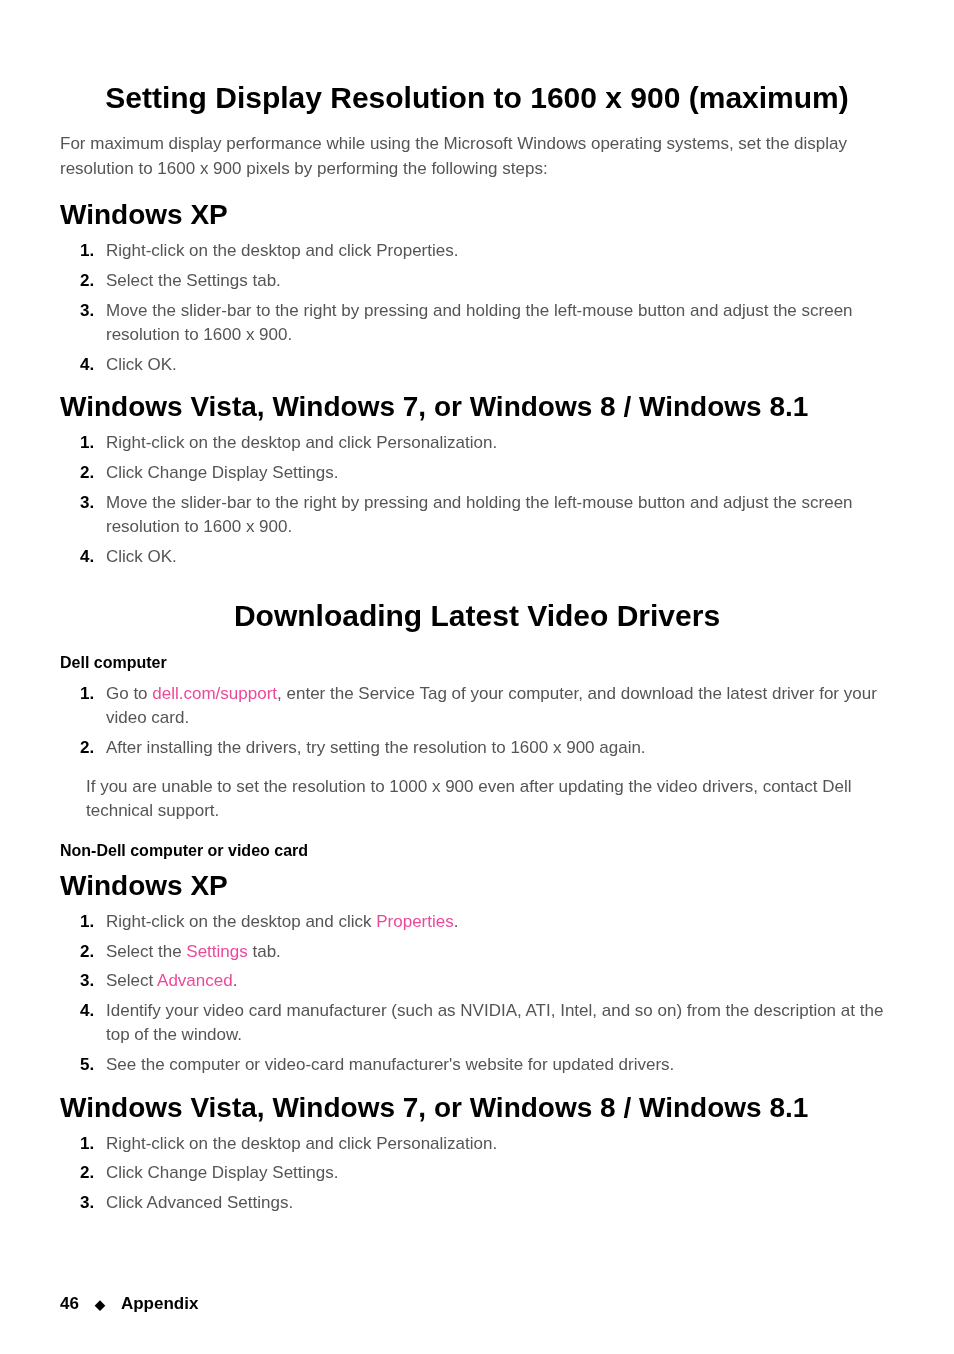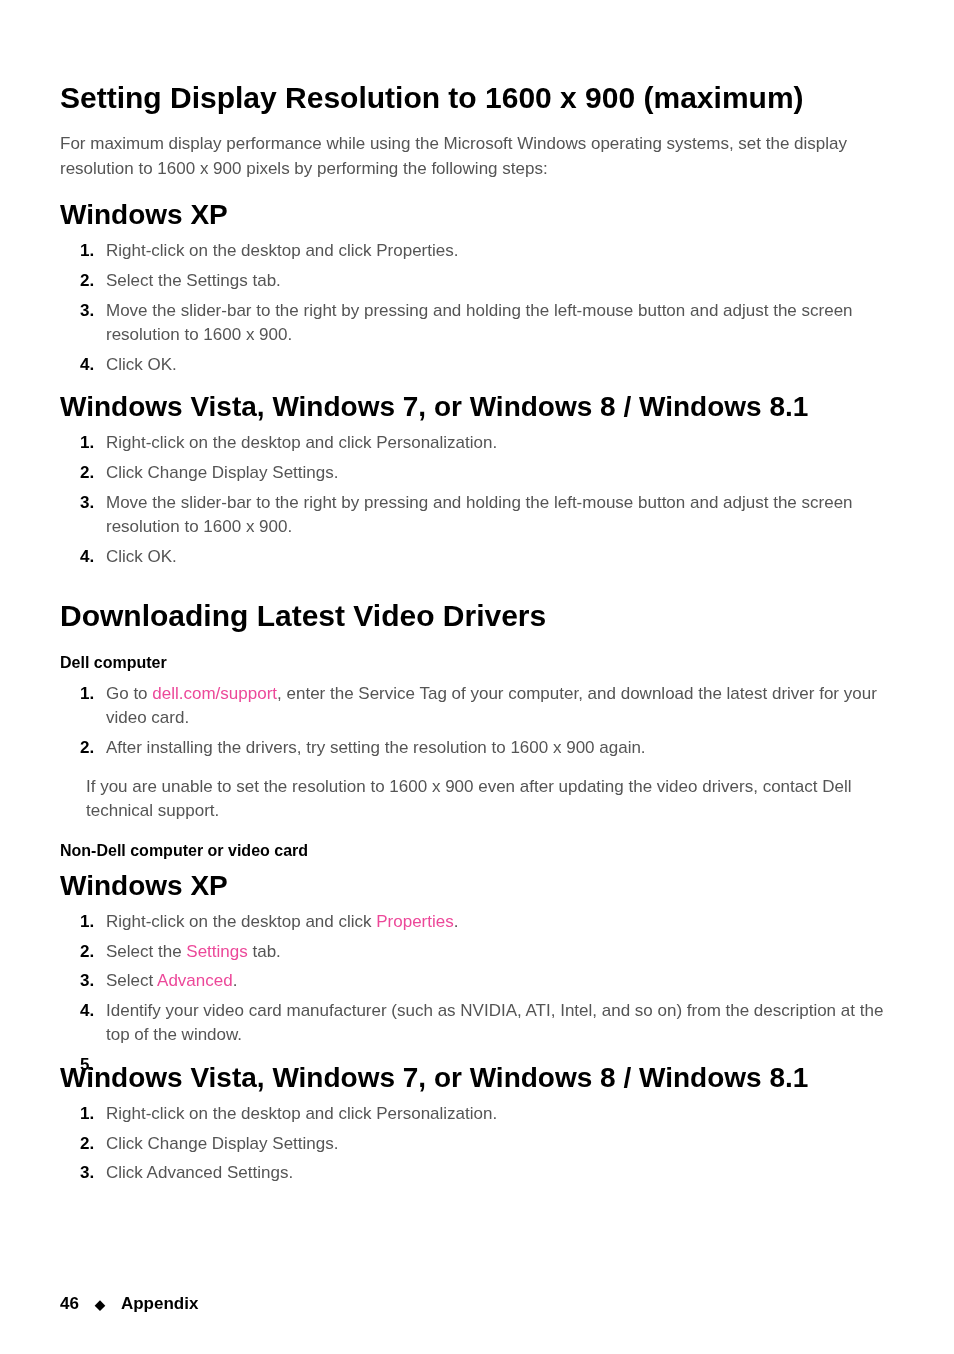--- a/index.html
+++ b/index.html
@@ -15,20 +15,21 @@
       padding: 80px 60px 40px 60px;
       position: relative;
       color: #333333;
     }
     h1 {
       font-size: 30px;
       font-weight: bold;
       color: #000000;
       margin-bottom: 16px;
       line-height: 1.2;
+      text-align: center;
     }
     .intro-para {
       font-size: 17px;
       color: #555555;
       line-height: 1.45;
       margin-bottom: 18px;
     }
     h2 {
       font-size: 28px;
       font-weight: bold;
@@ -114,31 +115,31 @@
   <li><span class="num">4.</span><span>Click OK.</span></li>
 </ol>
 
 <h1 class="section2">Downloading Latest Video Drivers</h1>
 
 <h3>Dell computer</h3>
 <ol>
   <li><span class="num">1.</span><span>Go to </span><span class="link-text">dell.com/support</span><span>, enter the Service Tag of your computer, and download the latest driver for your video card.</span></li>
   <li><span class="num">2.</span><span>After installing the drivers, try setting the resolution to 1600 x 900 again.</span></li>
 </ol>
-<p class="para">If you are unable to set the resolution to 1600 x 900 even after updating the video drivers, contact Dell technical support.</p>
+<p class="para">If you are unable to set the resolution to 1000 x 900 even after updating the video drivers, contact Dell technical support.</p>
 
 <h3>Non-Dell computer or video card</h3>
 
 <h2>Windows XP</h2>
 <ol>
   <li><span class="num">1.</span><span>Right-click on the desktop and click </span><span class="link-text">Properties</span><span>.</span></li>
   <li><span class="num">2.</span><span>Select the </span><span class="link-text">Settings</span><span> tab.</span></li>
   <li><span class="num">3.</span><span>Select </span><span class="link-text">Advanced</span><span>.</span></li>
   <li><span class="num">4.</span><span>Identify your video card manufacturer (such as NVIDIA, ATI, Intel, and so on) from the description at the top of the window.</span></li>
-  <li><span class="num">5.</span></li>
+  <li><span class="num">5.</span><span>See the computer or video-card manufacturer's website for updated drivers.</span></li>
 </ol>
 
 <h2>Windows Vista, Windows 7, or Windows 8 / Windows 8.1</h2>
 <ol>
   <li><span class="num">1.</span><span>Right-click on the desktop and click Personalization.</span></li>
   <li><span class="num">2.</span><span>Click Change Display Settings.</span></li>
   <li><span class="num">3.</span><span>Click Advanced Settings.</span></li>
 </ol>
 
 <div class="footer">

